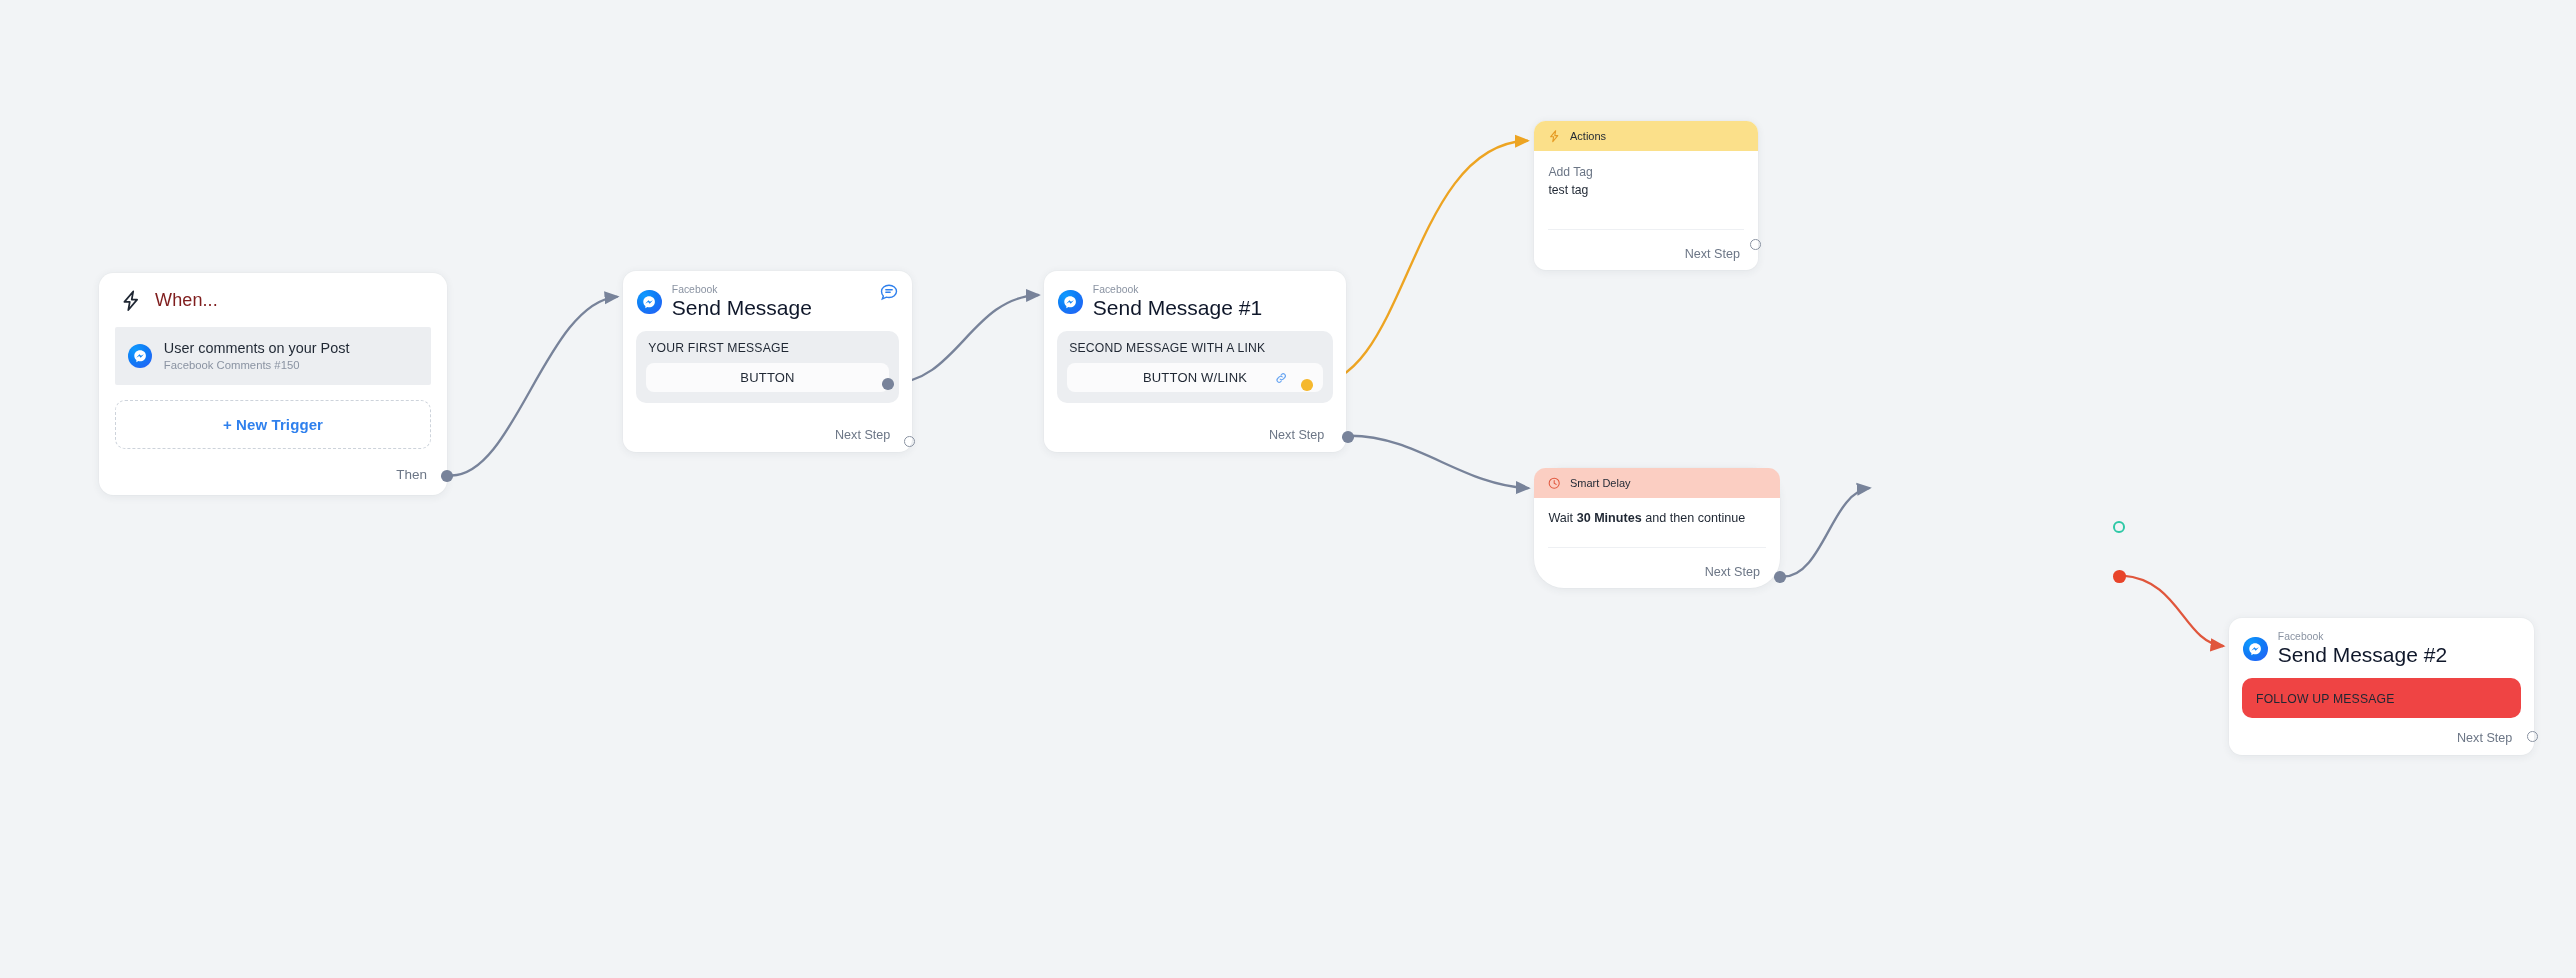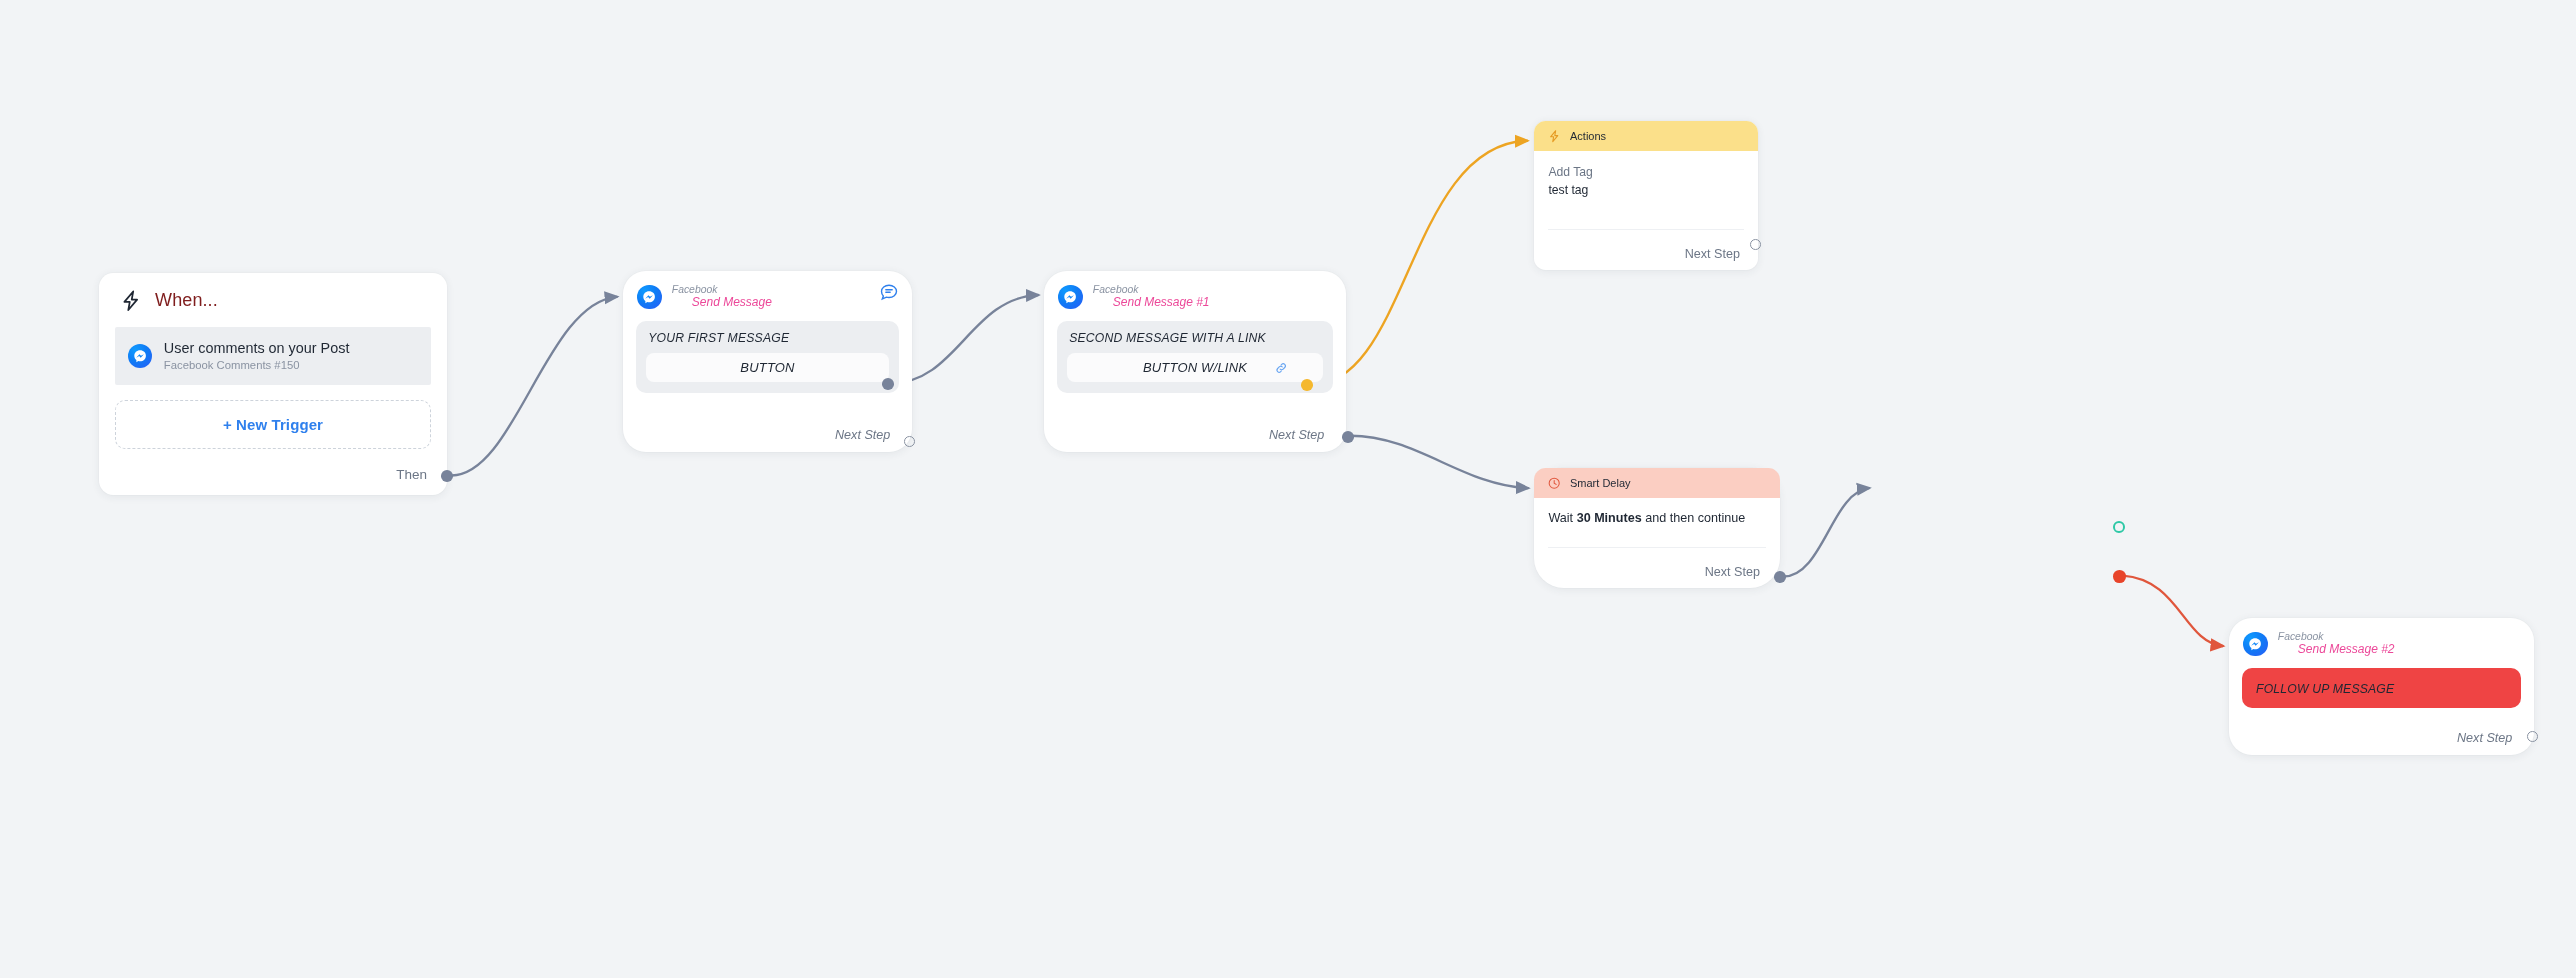--- a/index.html
+++ b/index.html
@@ -33,33 +33,33 @@
   .trigger-title{font-size:14.4px;color:#1f2733;line-height:1.25;}
   .trigger-sub{font-size:11.3px;color:#8a93a2;margin-top:2.7px;line-height:1.2;}
   .new-trigger{
     margin:15.3px 16.2px 0 16.2px;height:47px;border:1.4px dashed #cdd3db;border-radius:10px;
     display:flex;align-items:center;justify-content:center;
     color:#2f80ed;font-size:15px;font-weight:700;letter-spacing:0.1px;
   }
   .then-row{position:absolute;right:20px;bottom:12.6px;font-size:13.5px;color:#6c7686;}
 
   
-  .fb-card{border-radius:23px;font-style:italic;}
+  .fb-card{border-radius:13px;}
   #msg1{left:623px;top:271px;width:289px;height:181px;}
   #msg2{left:1044px;top:271px;width:302px;height:181px;}
   #msg3{left:2229px;top:618px;width:305px;height:137px;}
 
   .fb-head{display:flex;align-items:center;gap:10px;padding:12.6px 14.4px 0 14.4px;position:relative;}
   .fb-avatar{width:24.4px;height:24.4px;border-radius:50%;flex:none;
     background:radial-gradient(circle at 30% 25%, #0f9bff 0%, #0f7cf5 45%, #2a5cf7 100%);
     display:flex;align-items:center;justify-content:center;}
   .fb-avatar svg{width:16.2px;height:16.2px;display:block;}
   .fb-meta{line-height:1.15;}
   .fb-kicker{font-size:10.4px;color:#8a93a2;}
-  .fb-title{font-size:12px;color:#ec4899;margin-top:0.9px;margin-left:20px;}
+  .fb-title{font-size:21px;color:#0f172a;margin-top:0.9px;}
   .bubble-ico{position:absolute;right:12.6px;top:10.8px;width:20px;height:20px;}
 
   .msg-block{margin:10.8px 12.6px 0 12.6px;background:#eceef1;border-radius:10px;padding:9px 10.8px 10.8px 10.8px;}
   .msg-text{font-size:12.2px;color:#1f2733;letter-spacing:0.2px;padding:0.9px 1.8px 0 1.8px;}
   .msg-btn{
     margin-top:8.1px;background:#fbfbfc;border-radius:8.1px;height:29px;
     display:flex;align-items:center;justify-content:center;position:relative;
     font-size:13px;color:#1f2733;letter-spacing:0.2px;
   }
   .msg-plain{margin:10.8px 12.6px 0 12.6px;background:#ef4444;border-radius:10px;padding:12.6px 12.6px;}

